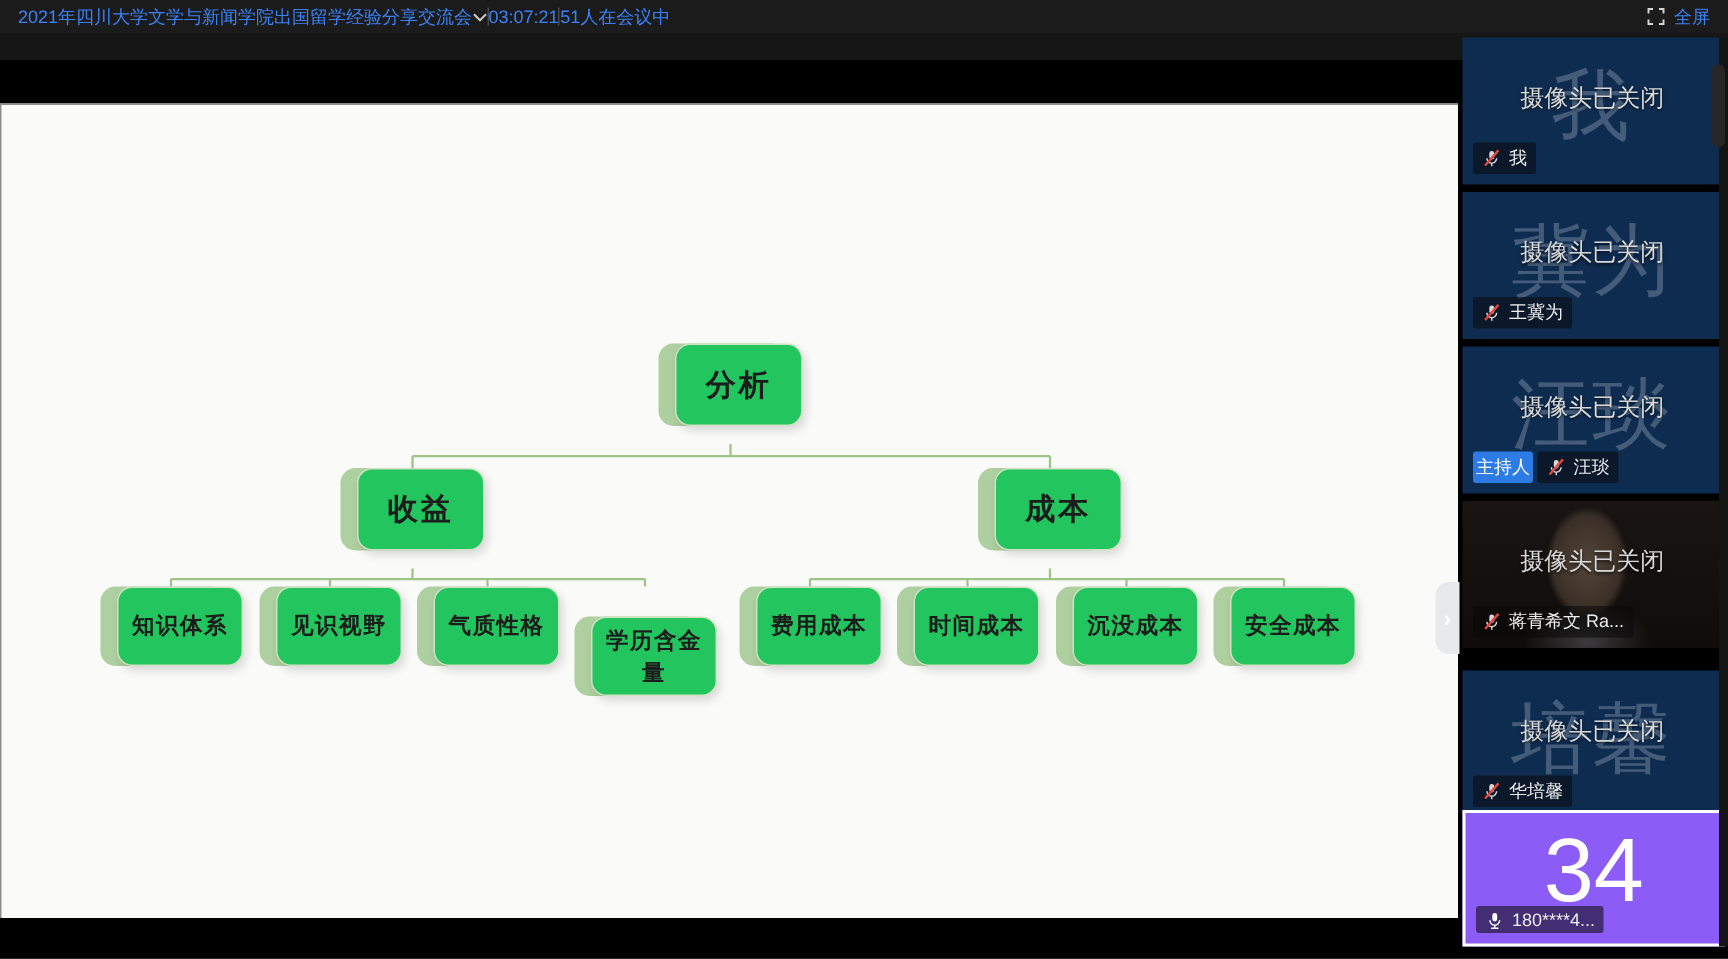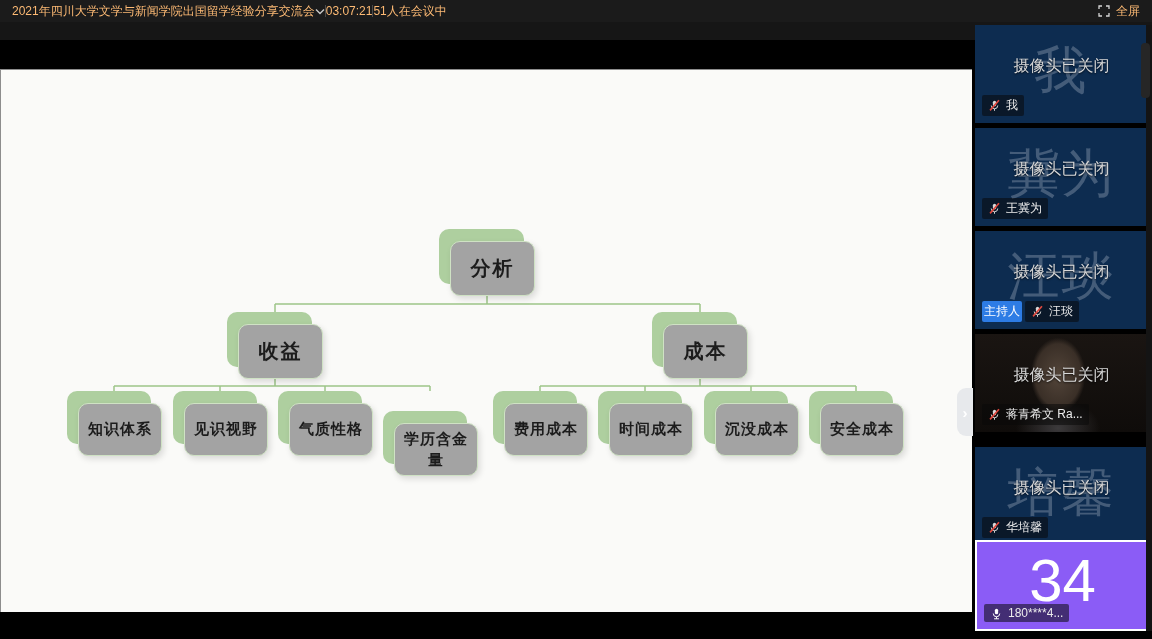--- a/index.html
+++ b/index.html
@@ -2,37 +2,37 @@
 <html><head>
 <meta charset="utf-8">
 <style>
   * { margin:0; padding:0; box-sizing:border-box; }
   html,body { background:#000; }
   body { font-family:"Liberation Sans","DejaVu Sans",sans-serif; }
   .stage { position:relative; width:1152px; height:639px; background:#000; overflow:hidden; }
 
   
   .topbar { position:absolute; left:0; top:0; width:1152px; height:22px; background:#1b1b1b;
-            display:flex; align-items:center; padding:0 12px; gap:0; color:#fdba74; font-size:12px; }
+            display:flex; align-items:center; padding:0 12px; gap:0; color:#3b82f6; font-size:12px; }
   .topbar .divider { width:1px; height:12px; background:#4a4a4a; }
   .topbar .spacer { flex:1; }
   .topbar .right { display:flex; align-items:center; gap:6px; cursor:pointer; }
   .substrip { position:absolute; left:0; top:22px; width:1152px; height:18px; background:#161616; }
 
   
   .share-black { position:absolute; left:0; top:40px; width:972px; height:599px; background:#000; }
   .canvas { position:absolute; left:0; top:69px; width:972px; height:543px; background:#fafaf8;
             border-top:1px solid #8d8d8d; border-left:1px solid #8d8d8d; }
   .connectors { position:absolute; left:0; top:0; }
 
   .node { position:absolute; }
   .node .back { position:absolute; left:0; top:0; width:100%; height:100%;
                 background:#aecf9f; border-radius:10px; }
-  .node .front { position:absolute; left:11px; top:12px; width:100%; height:100%;
-                 background:#a3a3a3; border:1px solid #cfe2c4; border-radius:10px;
+  .node .front { position:absolute; left:11px; top:0; width:100%; height:100%;
+                 background:#22c55e; border:1px solid #cfe2c4; border-radius:10px;
                  box-shadow:2px 3px 6px rgba(0,0,0,.13);
                  display:flex; align-items:center; justify-content:center; text-align:center; }
   .node.branch { width:85px; height:55px; }
   .node.branch .front { font-size:20px; font-weight:700; color:#1c1c1c; letter-spacing:2px; }
   .node.leaf { width:84px; height:53px; }
   .node.leaf .front { font-family:"DejaVu Serif","Liberation Serif",serif; font-size:15px;
                       font-weight:600; color:#1c1c1c; letter-spacing:1px; line-height:1.35; padding:2px 5px; }
 
   .collapse-handle { position:absolute; left:956px; top:318px; width:16px; height:48px;
                      background:#e7e9ec; border-radius:9px 0 0 9px; cursor:pointer;

